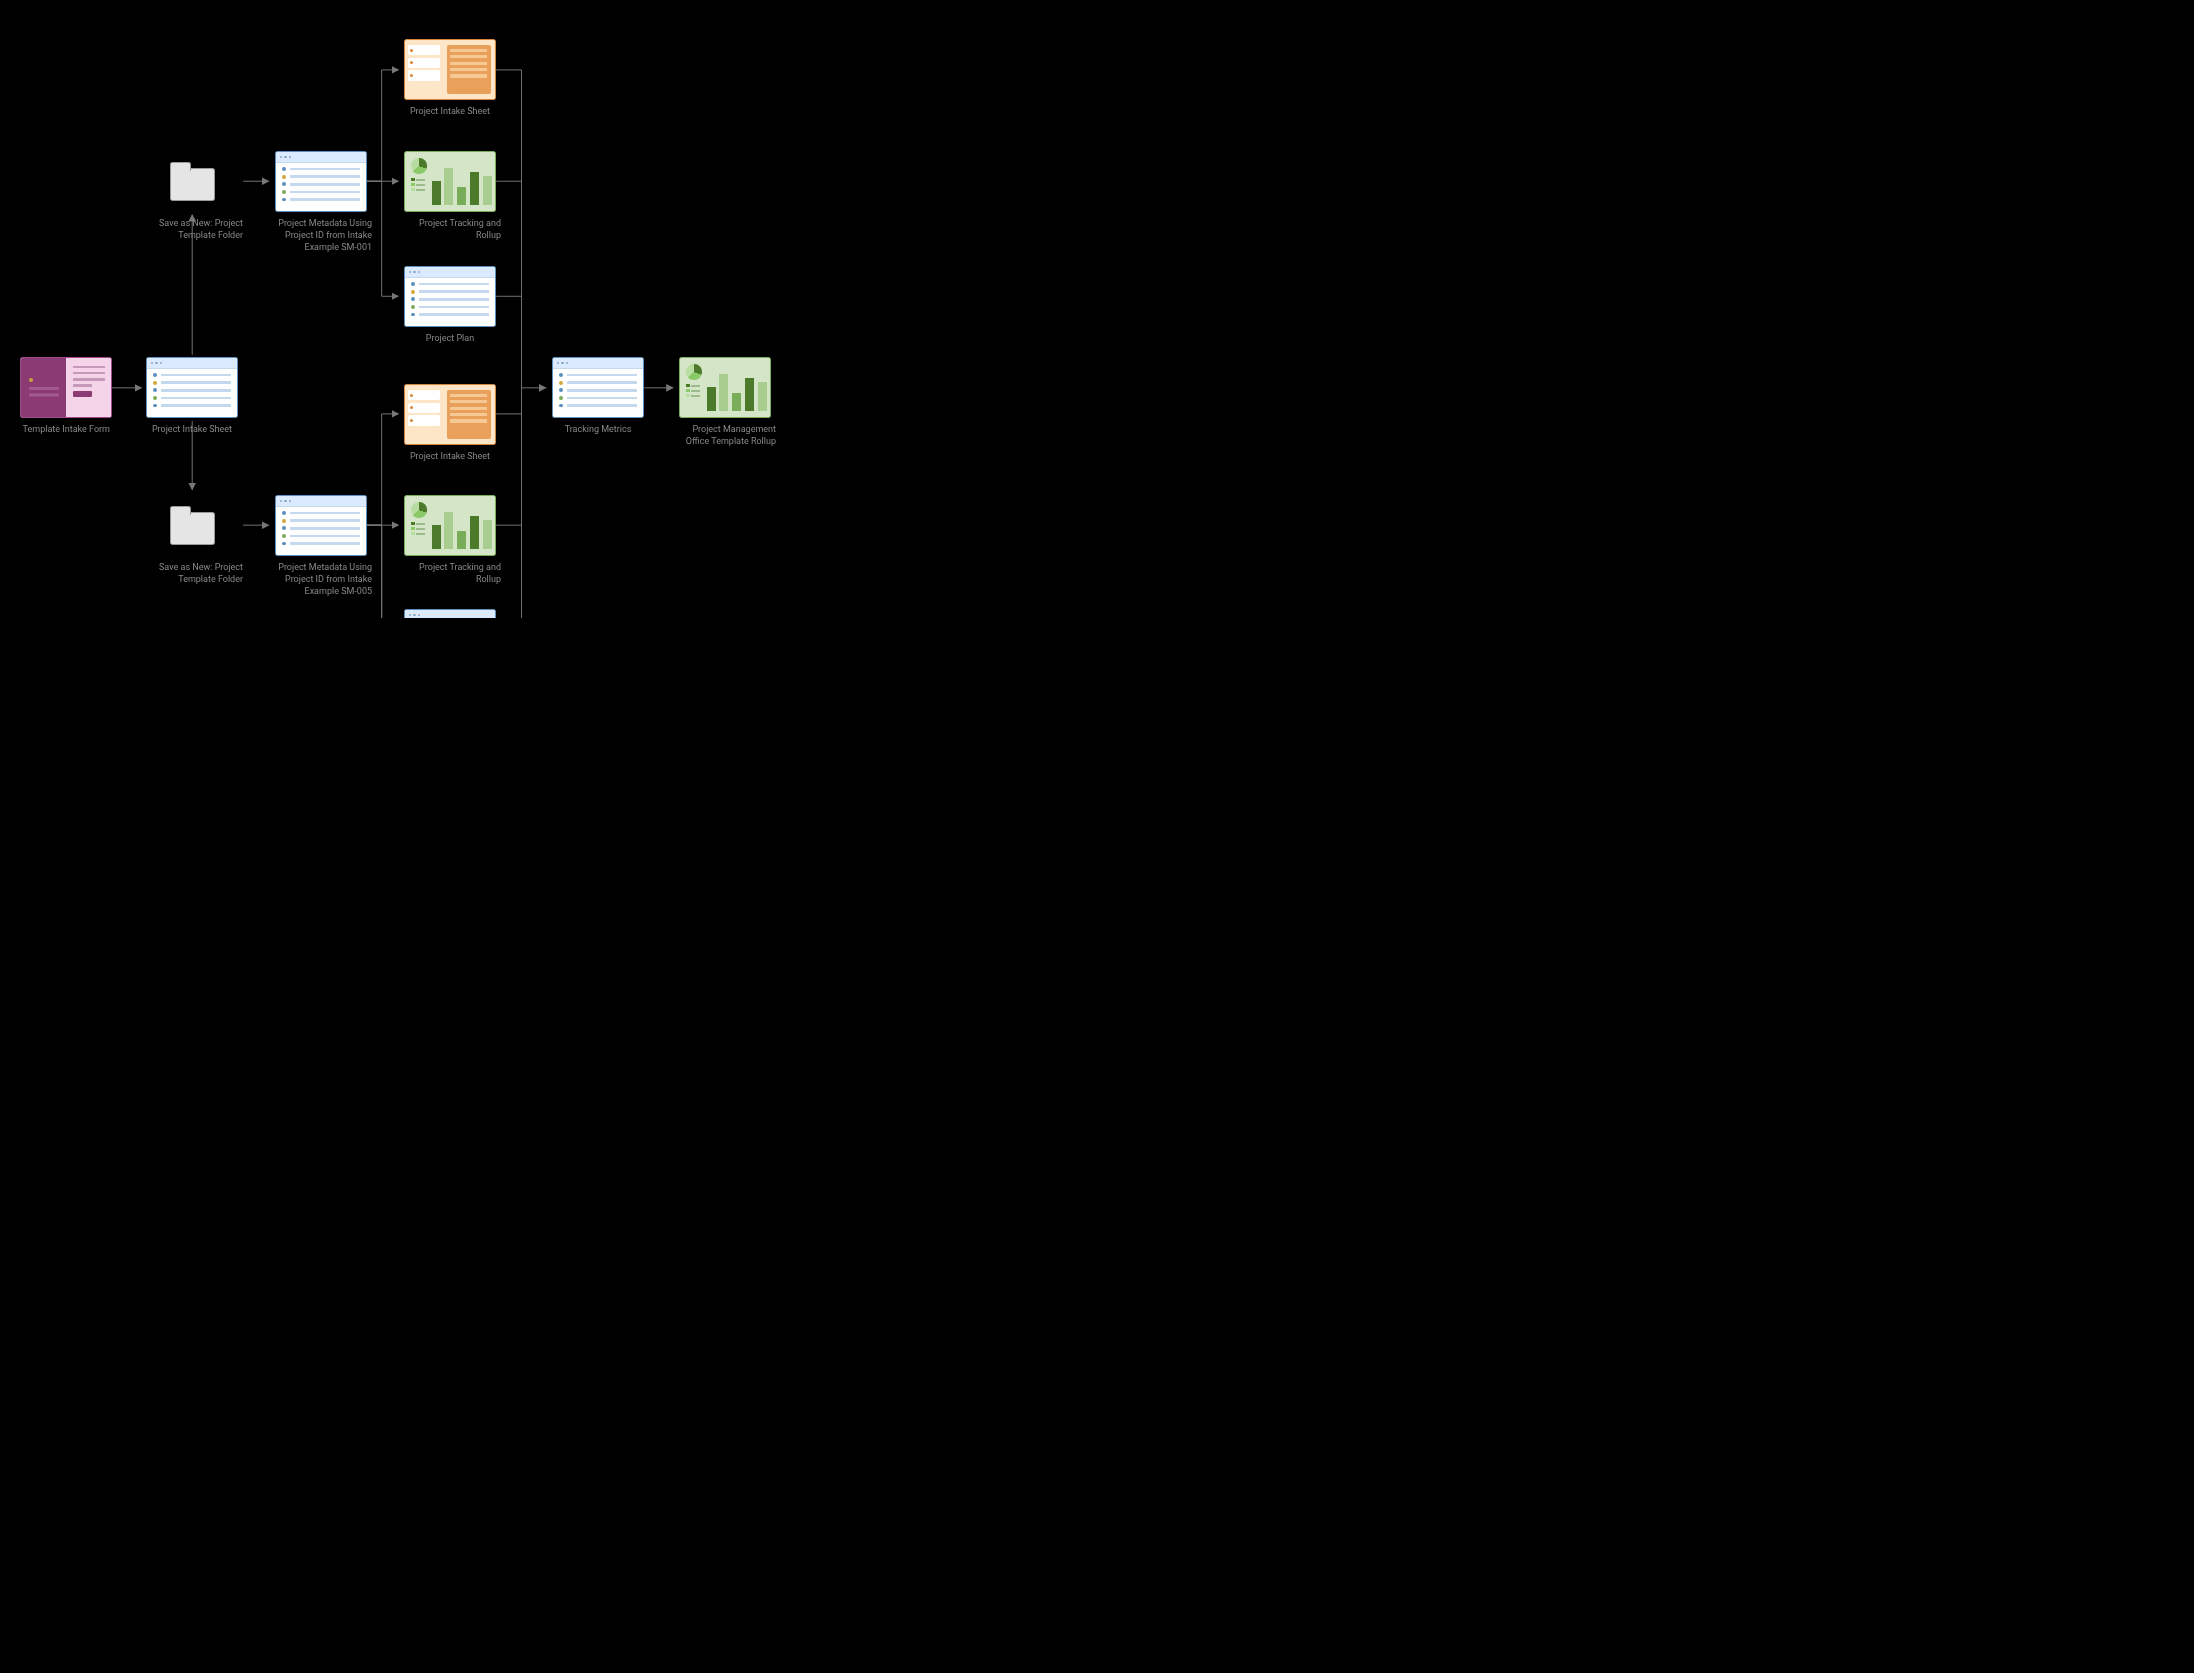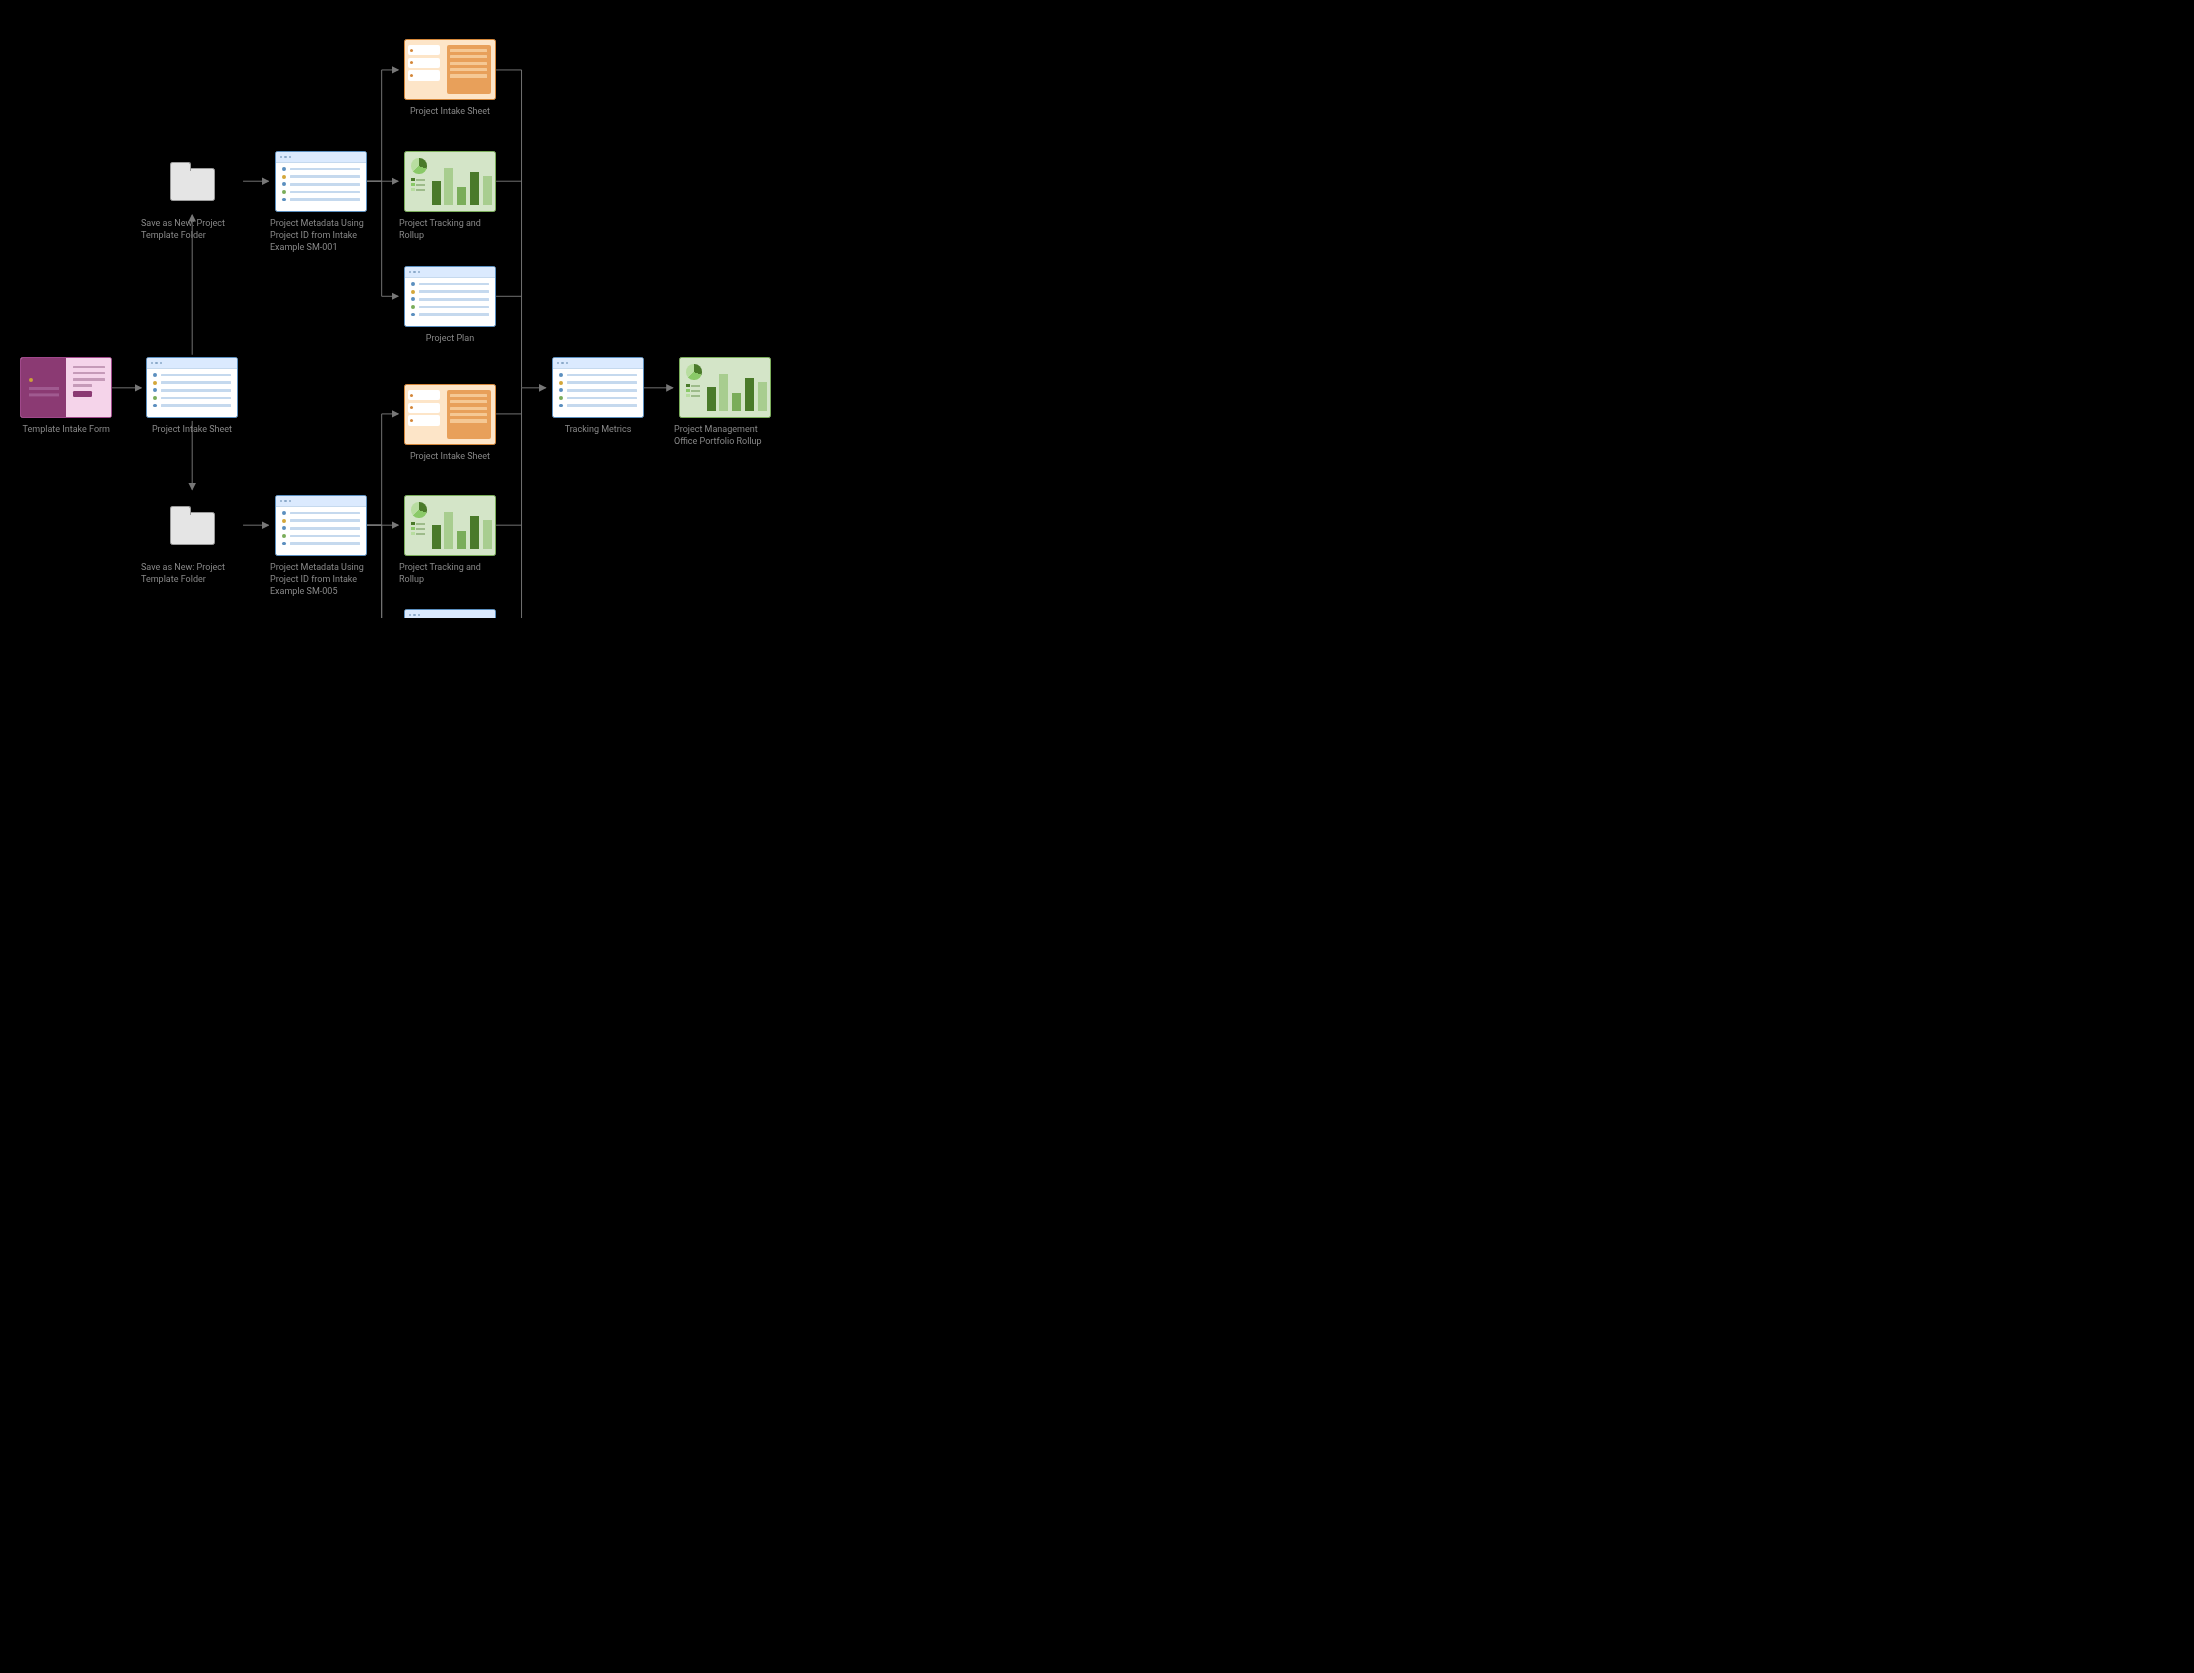--- a/index.html
+++ b/index.html
@@ -13,21 +13,21 @@
   .node {
     position: absolute;
     display: flex;
     flex-direction: column;
     align-items: center;
     width: 102px;
   }
   .label {
     color: #888;
     font-size: 9px;
-    text-align: left;
+    text-align: right;
     margin-top: 5.1px;
     line-height: 1.35;
   }
   .card {
     width: 92px;
     height: 61px;
     border-radius: 2.5px;
     border: 0.6px solid;
     position: relative;
     overflow: hidden;
@@ -561,15 +561,15 @@
         </div>
     </div>
     <div class="bars">
       <div class="bar dk" style="height:24px"></div>
       <div class="bar lt" style="height:37px"></div>
       <div class="bar" style="height:18px"></div>
       <div class="bar dk" style="height:33px"></div>
       <div class="bar lt" style="height:29px"></div>
     </div>
   </div>
-  <div class="label">Project Management Office Portfolio Rollup</div>
+  <div class="label">Project Management Office Template Rollup</div>
 </div>
 
 
 </body></html>

